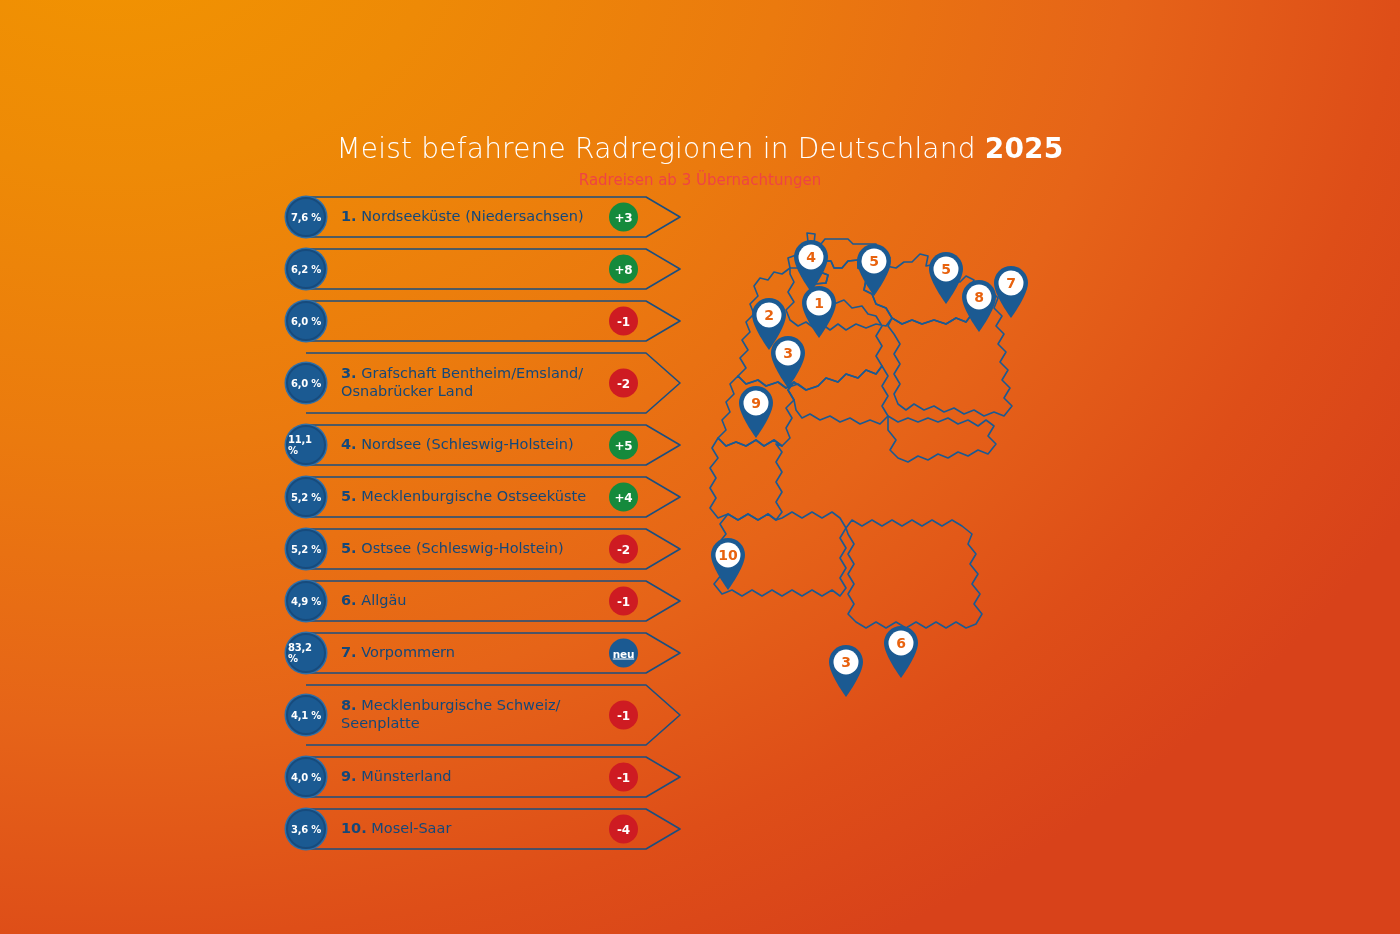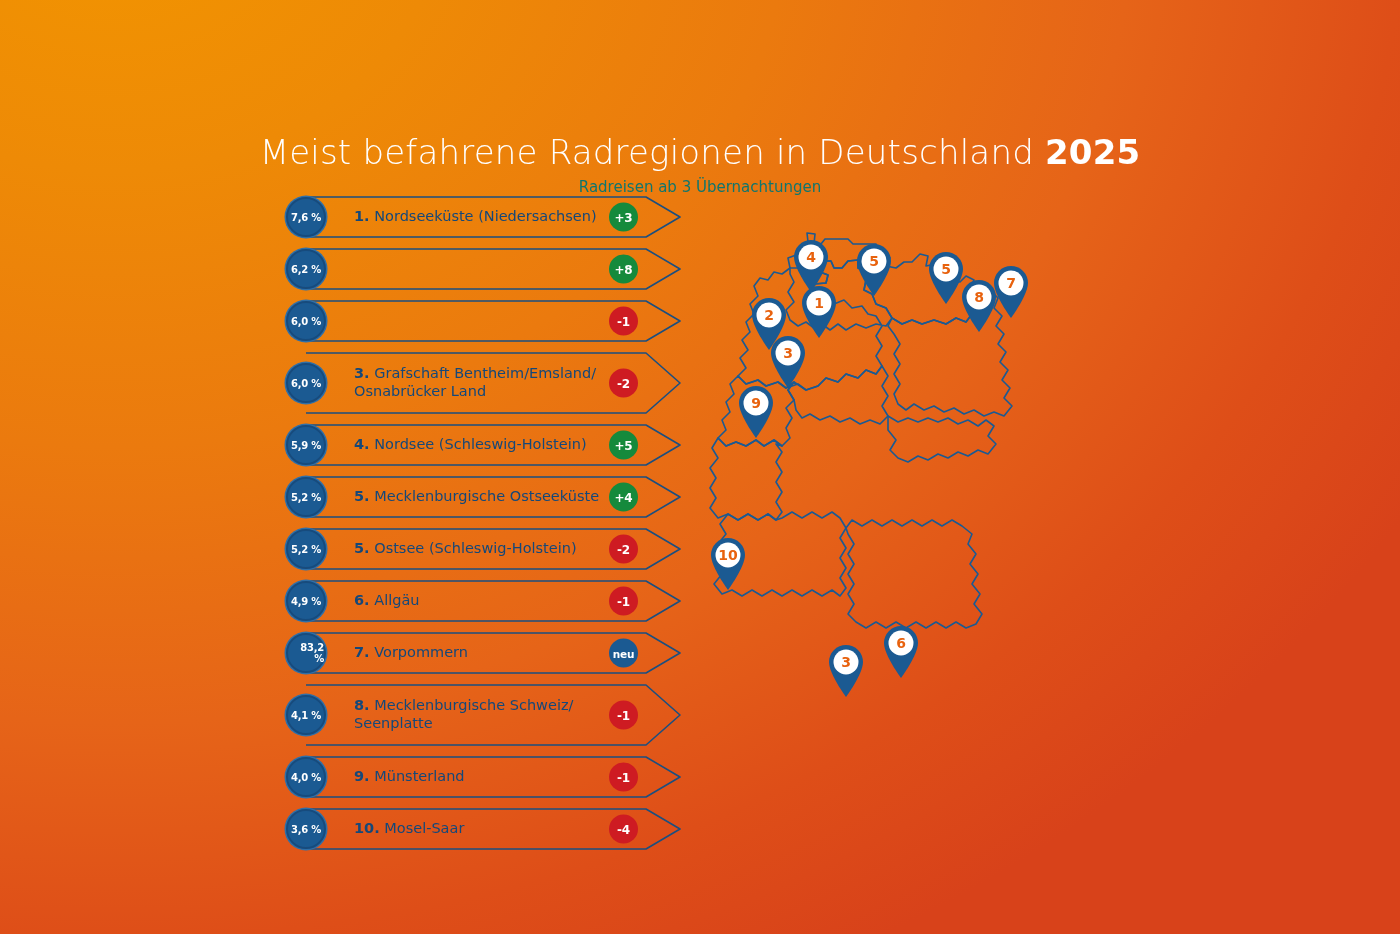--- a/index.html
+++ b/index.html
@@ -7,58 +7,57 @@
     width:1400px;height:934px;overflow:hidden;
     font-family:"DejaVu Sans", sans-serif;
     background:
       radial-gradient(ellipse 1500px 1200px at 8% -10%, #F29500 0%, #EE8A06 22%, #EB7A0E 45%, #E66418 68%, #DE4E18 86%, #D8421A 100%);
     position:relative;
   }
 
   
   .header{position:absolute;left:0;top:133px;width:1400px;text-align:center;}
   .title{
-    font-size:34px;color:#FFFFFF;letter-spacing:0.2px;font-weight:300;
+    font-size:28px;color:#FFFFFF;letter-spacing:0.2px;font-weight:300;
     line-height:1.15;white-space:nowrap;
   }
   .title .year{font-weight:700;}
-  .subtitle{font-size:15px;color:#0f766e;margin-top:6px;font-weight:400;}
+  .subtitle{font-size:15px;color:#ef4444;margin-top:6px;font-weight:400;}
 
   
   .list{position:absolute;left:286px;top:196px;width:396px;}
   .row{position:relative;height:42px;margin-bottom:10px;}
   .row.tall{height:62px;}
   .row-shape{position:absolute;inset:0;}
   .row-shape svg{display:block;width:100%;height:100%;overflow:visible;}
 
   .pct{
     position:absolute;left:0;top:50%;transform:translateY(-50%);
     width:40px;height:40px;border-radius:50%;
     background:#1B5A92;border:2px solid #174B7D;
     box-shadow:0 0 0 1.5px #2E6FA8;
     display:flex;align-items:center;justify-content:center;
     color:#FFFFFF;font-size:10px;font-weight:600;letter-spacing:-0.2px;
     box-sizing:border-box;
-    text-align:right;
   }
   .rank-label{
-    position:absolute;left:68px;top:50%;transform:translateY(-50%);
+    position:absolute;left:55px;top:50%;transform:translateY(-50%);
     color:#14487A;font-size:14.5px;line-height:1.22;
     width:300px;text-align:left;
   }
   .rank-label .rk{font-weight:700;}
   .delta{
     position:absolute;right:44px;top:50%;transform:translateY(-50%);
     width:29px;height:29px;border-radius:50%;
     display:flex;align-items:center;justify-content:center;
     color:#FFFFFF;font-size:12px;font-weight:700;letter-spacing:-0.2px;
   }
   .delta.up{background:#158A3C;}
   .delta.down{background:#CE1B22;}
-  .delta.neu{background:#1B5A92;font-size:10.5px;font-weight:600;}
+  .delta.neu{background:#1B5A92;font-size:10.5px;font-weight:600;text-decoration:underline;}
 
   
   .map{position:absolute;left:690px;top:228px;width:400px;height:530px;}
   .map svg{display:block;width:100%;height:100%;}
   .pin{position:absolute;width:42px;height:55px;}
   .pin svg{display:block;width:100%;height:100%;}
   .pin .num{
     position:absolute;left:0;top:4px;width:42px;height:30px;
     display:flex;align-items:center;justify-content:center;
     color:#E8620E;font-size:14px;font-weight:700;pointer-events:none;
@@ -110,21 +109,21 @@
       <div class="pct">6,0 %</div>
       <div class="rank-label"><span class="rk">3.</span> <span>Grafschaft Bentheim/Emsland/ Osnabrücker Land</span></div>
       <div class="delta down">-2</div>
     </div>
     <div class="row">
       <div class="row-shape">
         <svg viewBox="0 0 396 42" preserveAspectRatio="none">
           <path d="M20 1 L360 1 L394 21 L360 41 L20 41" fill="none" stroke="#1B4F80" stroke-width="1.6" stroke-linejoin="round" vector-effect="non-scaling-stroke"></path>
         </svg>
       </div>
-      <div class="pct">5,9 %</div>
+      <div class="pct">11,1 %</div>
       <div class="rank-label"><span class="rk">4.</span> <span>Nordsee (Schleswig-Holstein)</span></div>
       <div class="delta up">+5</div>
     </div>
     <div class="row">
       <div class="row-shape">
         <svg viewBox="0 0 396 42" preserveAspectRatio="none">
           <path d="M20 1 L360 1 L394 21 L360 41 L20 41" fill="none" stroke="#1B4F80" stroke-width="1.6" stroke-linejoin="round" vector-effect="non-scaling-stroke"></path>
         </svg>
       </div>
       <div class="pct">5,2 %</div>

